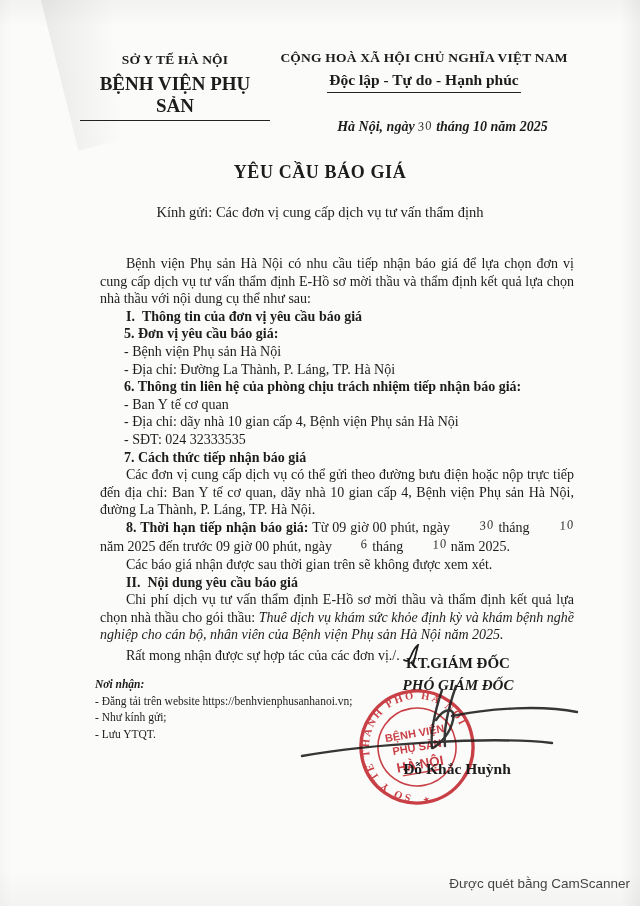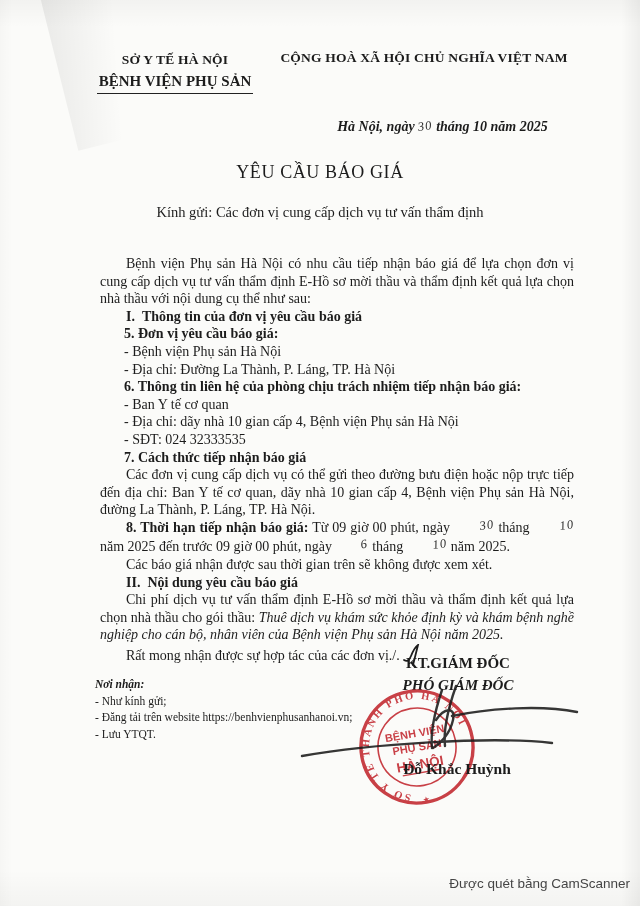--- a/index.html
+++ b/index.html
@@ -13,30 +13,30 @@
   }
   .crease{
     position:absolute; left:55px; top:-40px; width:110px; height:180px;
     background:linear-gradient(100deg, rgba(0,0,0,0.07), rgba(0,0,0,0) 55%);
     transform:rotate(-14deg); pointer-events:none;
   }
   
   .h-left{position:absolute; left:80px; top:52px; width:190px; text-align:center;}
   .h-right{position:absolute; left:268px; top:50px; width:312px; text-align:center;}
   .h1{font-weight:bold; font-size:13.5px; letter-spacing:.2px;}
-  .h2{font-weight:bold; font-size:15px; margin-top:5px;}
+  .h2{font-weight:bold; font-size:19px; margin-top:5px;}
   .u-inline{display:inline-block; border-bottom:1.6px solid #222; padding:0 2px 2.5px 2px;}
   .h-right .h2{font-size:15.5px;}
   .date-line{position:absolute; left:305px; top:119px; width:275px; text-align:center;
     font-style:italic; font-weight:bold; font-size:14px;}
   .hw{display:inline-block; font-style:italic; font-weight:normal; font-size:12.5px;
     transform:rotate(-9deg) translateY(-1px); letter-spacing:1px; color:#2a2a2a;}
   
   .doc-title{position:absolute; left:0; top:162px; width:640px; text-align:center;
-    font-weight:normal; font-size:18px; letter-spacing:.6px;}
+    font-weight:bold; font-size:18px; letter-spacing:.6px;}
   .greeting{position:absolute; left:0; top:204px; width:640px; text-align:center; font-size:14.5px;}
   
   .body{position:absolute; left:100px; top:243px; width:474px; font-size:14px; line-height:17.6px;margin-top:12px;}
   .body p{margin:0;}
   .just{text-align:justify;}
   .ind{text-indent:26px;}
   .li{padding-left:24px;}
   .b{font-weight:bold;}
   .it{font-style:italic;}
   .tick-svg{display:inline-block; vertical-align:-6px; margin-left:2px;}
@@ -58,20 +58,21 @@
 
 <div class="page">
   <div class="crease"></div>
 
   <div class="h-left">
     <div class="h1">SỞ Y TẾ HÀ NỘI</div>
     <div class="h2"><span class="u-inline">BỆNH VIỆN PHỤ SẢN</span></div>
   </div>
   <div class="h-right">
     <div class="h1">CỘNG HOÀ XÃ HỘI CHỦ NGHĨA VIỆT NAM</div>
+    <div class="h2"><span class="u-inline">Độc lập - Tự do - Hạnh phúc</span></div>
   </div>
   <div class="date-line">
     <span>Hà Nội, ngày</span>
     <span class="hw">30</span>
     <span>tháng 10 năm 2025</span>
   </div>
 
   <div class="doc-title">YÊU CẦU BÁO GIÁ</div>
   <div class="greeting">Kính gửi: Các đơn vị cung cấp dịch vụ tư vấn thẩm định</div>
 
@@ -97,22 +98,22 @@
     </p>
     <p class="ind">
       <span>Rất mong nhận được sự hợp tác của các đơn vị./.</span><svg class="tick-svg" width="18" height="22" viewBox="0 0 18 22">
           <path d="M2,16 C5,18 7,17 9,12 C11,7 13,3 16,1 L11,21" stroke="#1d1d1d" stroke-width="1.8" fill="none" stroke-linecap="round"></path>
         </svg>
     </p>
   </div>
 
   <div class="recipients">
     <div class="head">Nơi nhận:</div>
+    <div>- Đăng tải trên website https://benhvienphusanhanoi.vn;</div>
     <div>- Như kính gửi;</div>
-    <div>- Đăng tải trên website https://benhvienphusanhanoi.vn;</div>
     <div>- Lưu YTQT.</div>
   </div>
 
   <div class="sig-title1">KT.GIÁM ĐỐC</div>
   <div class="sig-title2">PHÓ GIÁM ĐỐC</div>
 
   <svg class="seal" viewBox="0 0 126 126">
     <defs>
       <path id="rimPath" d="M63,111 A48,48 0 1 1 63,15 A48,48 0 1 1 63,111"></path>
     </defs>

